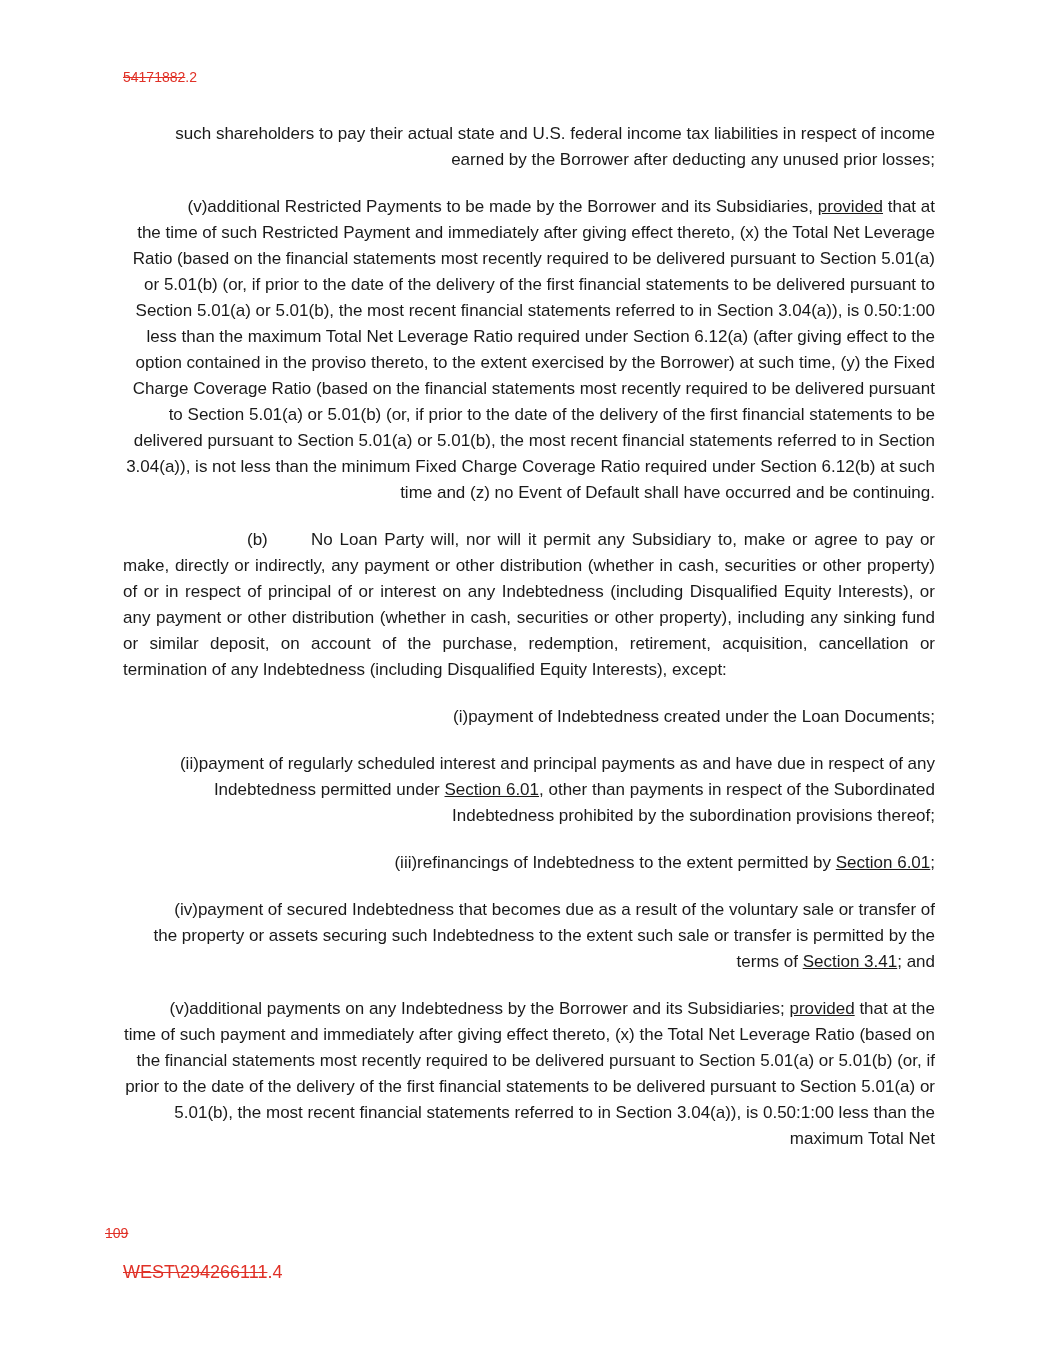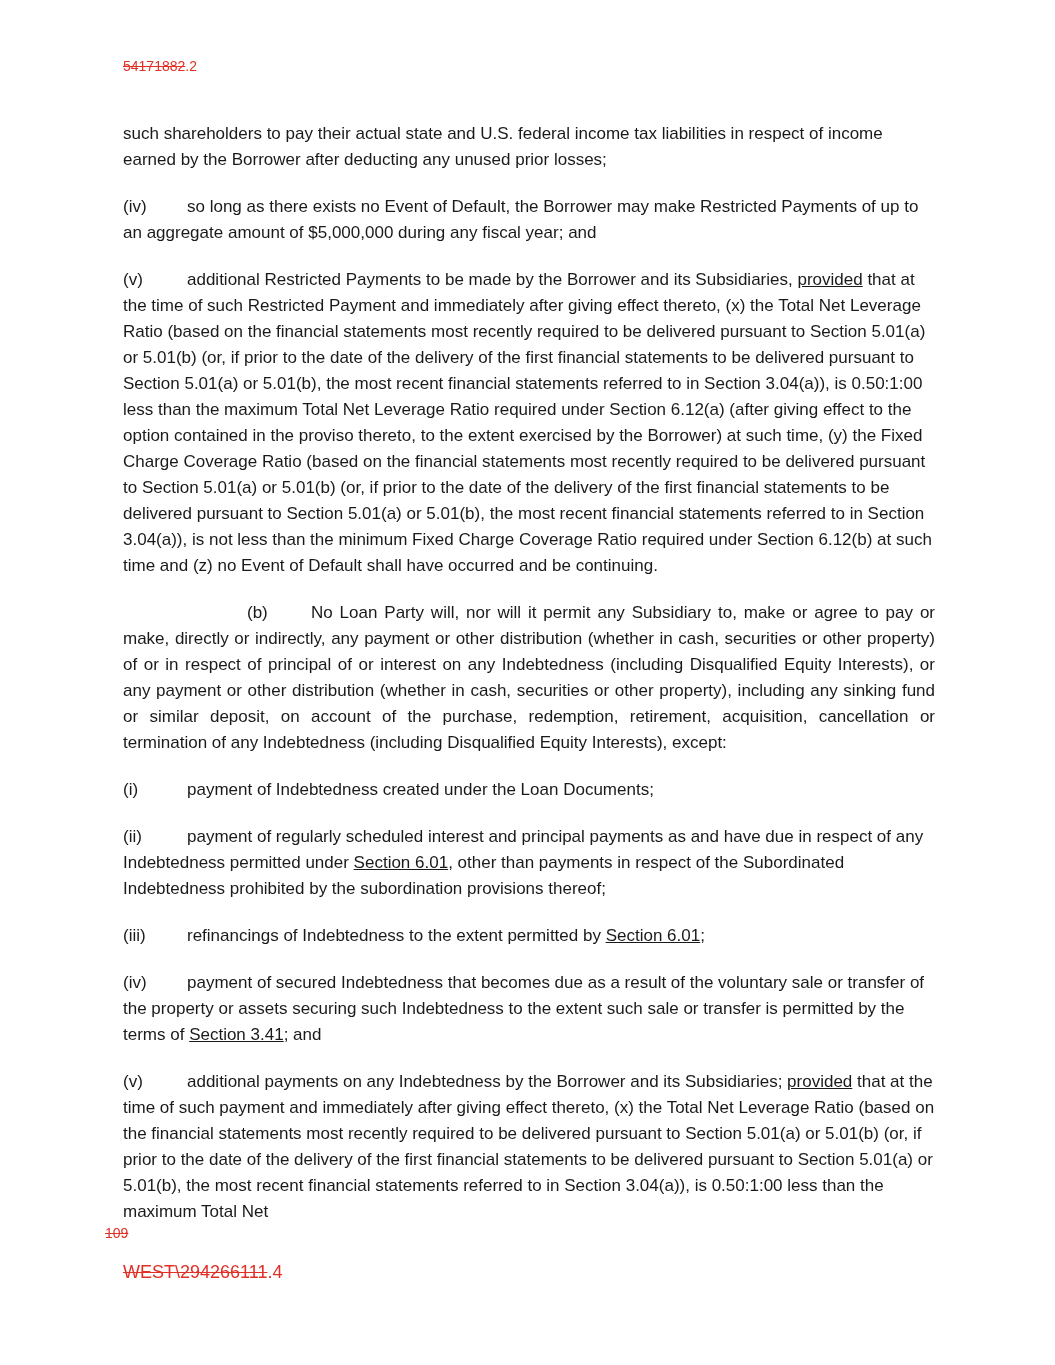--- a/index.html
+++ b/index.html
@@ -12,36 +12,36 @@
     width: 1055px;
     height: 1365px;
     background: #ffffff;
     font-family: "Liberation Sans", "DejaVu Sans", sans-serif;
     color: #1a1a1a;
     overflow: hidden;
   }
   .header {
     position: absolute;
     left: 123px;
-    top: 57px;
+    top: 68px;
     font-size: 14px;
     line-height: 18px;
     white-space: nowrap;
   }
   .doc-body {
     position: absolute;
     left: 123px;
     top: 121px;
     width: 812px;
     font-size: 17px;
     line-height: 26px;
   }
   .doc-body p {
     margin: 0 0 21px 0;
-    text-align: left;
+    text-align: right;
   }
   .doc-body p.justify {
     text-align: justify;
   }
   .doc-body p.indent {
     text-indent: 124px;
   }
   .marker {
     display: inline-block;
     width: 64px;
@@ -76,21 +76,20 @@
 <body>
 
 <div class="page">
 
   <div class="header">
     <span class="red strike">54171882</span><span class="red">.2</span>
   </div>
 
   <div class="doc-body" id="doc-body">
       <p><span>such shareholders to pay their actual state and U.S. federal income tax liabilities in respect of income earned by the Borrower after deducting any unused prior losses;</span></p>
-      <p><span class="marker">(iv)</span><span>so long as there exists no Event of Default, the Borrower may make Restricted Payments of up to an aggregate amount of $5,000,000 during any fiscal year; and</span></p>
       <p><span class="marker">(v)</span><span>additional Restricted Payments to be made by the Borrower and its Subsidiaries, </span><span class="underline">provided</span><span> that at the time of such Restricted Payment and immediately after giving effect thereto, (x) the Total Net Leverage Ratio (based on the financial statements most recently required to be delivered pursuant to Section 5.01(a) or 5.01(b) (or, if prior to the date of the delivery of the first financial statements to be delivered pursuant to Section 5.01(a) or 5.01(b), the most recent financial statements referred to in Section 3.04(a)), is 0.50:1:00 less than the maximum Total Net Leverage Ratio required under Section 6.12(a) (after giving effect to the option contained in the proviso thereto, to the extent exercised by the Borrower) at such time, (y) the Fixed Charge Coverage Ratio (based on the financial statements most recently required to be delivered pursuant to Section 5.01(a) or 5.01(b) (or, if prior to the date of the delivery of the first financial statements to be delivered pursuant to Section 5.01(a) or 5.01(b), the most recent financial statements referred to in Section 3.04(a)), is not less than the minimum Fixed Charge Coverage Ratio required under Section 6.12(b) at such time and (z) no Event of Default shall have occurred and be continuing.</span></p>
       <p class="justify indent"><span class="marker">(b)</span><span>No Loan Party will, nor will it permit any Subsidiary to, make or agree to pay or make, directly or indirectly, any payment or other distribution (whether in cash, securities or other property) of or in respect of principal of or interest on any Indebtedness (including Disqualified Equity Interests), or any payment or other distribution (whether in cash, securities or other property), including any sinking fund or similar deposit, on account of the purchase, redemption, retirement, acquisition, cancellation or termination of any Indebtedness (including Disqualified Equity Interests), except:</span></p>
       <p><span class="marker">(i)</span><span>payment of Indebtedness created under the Loan Documents;</span></p>
       <p><span class="marker">(ii)</span><span>payment of regularly scheduled interest and principal payments as and have due in respect of any Indebtedness permitted under </span><span class="underline">Section 6.01</span><span>, other than payments in respect of the Subordinated Indebtedness prohibited by the subordination provisions thereof;</span></p>
       <p><span class="marker">(iii)</span><span>refinancings of Indebtedness to the extent permitted by </span><span class="underline">Section 6.01</span><span>;</span></p>
       <p><span class="marker">(iv)</span><span>payment of secured Indebtedness that becomes due as a result of the voluntary sale or transfer of the property or assets securing such Indebtedness to the extent such sale or transfer is permitted by the terms of </span><span class="underline">Section 3.41</span><span>; and</span></p>
       <p><span class="marker">(v)</span><span>additional payments on any Indebtedness by the Borrower and its Subsidiaries; </span><span class="underline">provided</span><span> that at the time of such payment and immediately after giving effect thereto, (x) the Total Net Leverage Ratio (based on the financial statements most recently required to be delivered pursuant to Section 5.01(a) or 5.01(b) (or, if prior to the date of the delivery of the first financial statements to be delivered pursuant to Section 5.01(a) or 5.01(b), the most recent financial statements referred to in Section 3.04(a)), is 0.50:1:00 less than the maximum Total Net</span></p>
     </div>
 
   <div class="footer-page">

